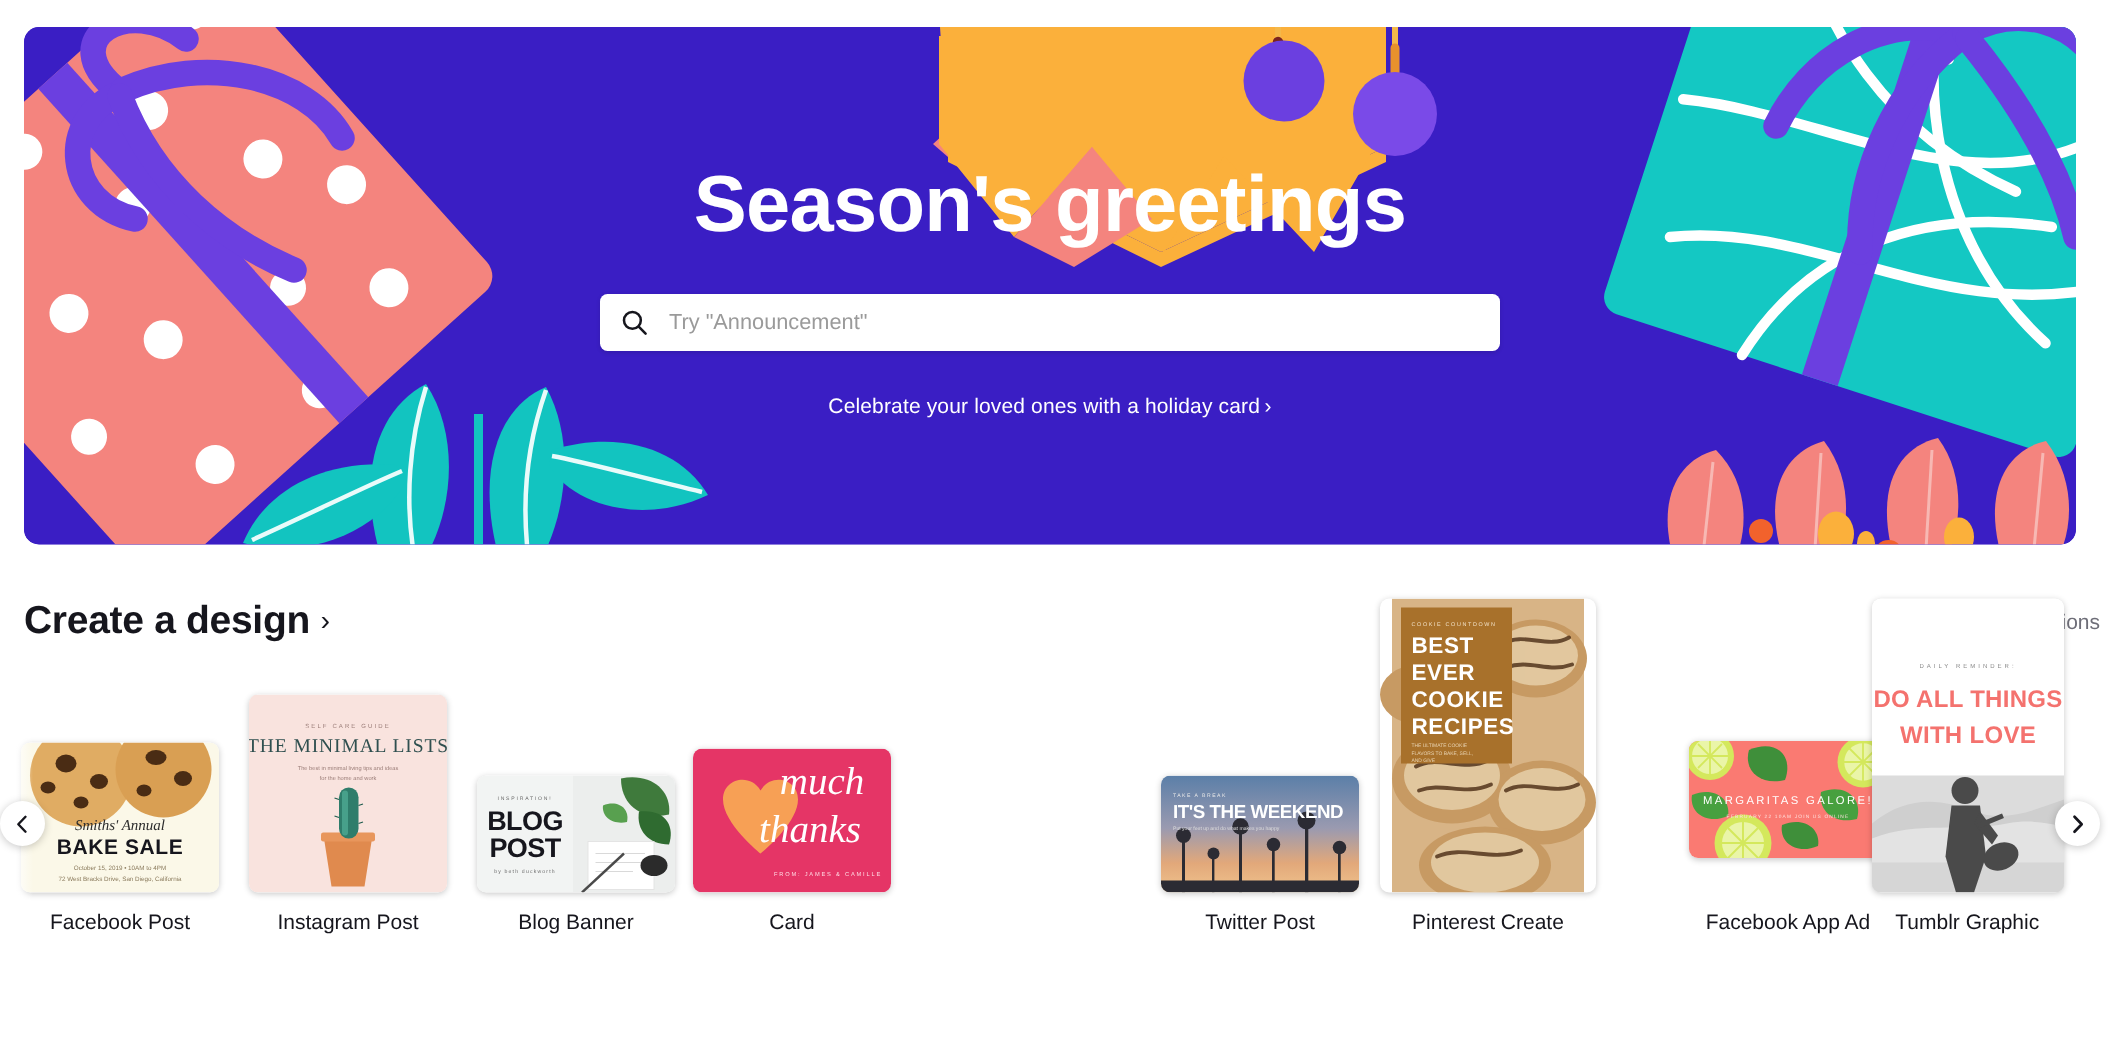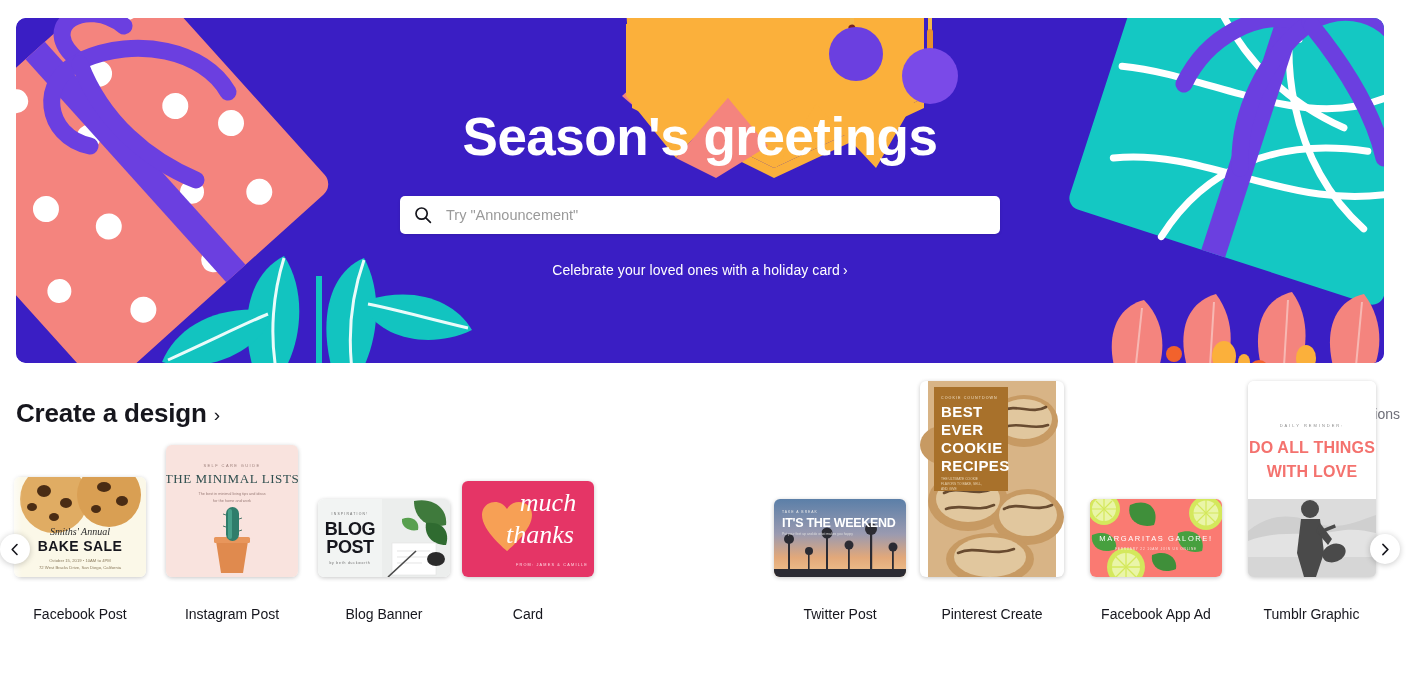--- a/index.html
+++ b/index.html
@@ -119,21 +119,21 @@
   }
   .thumb {
     border-radius: 6px;
     overflow:hidden;
     box-shadow: 0 1px 4px rgba(0,0,0,0.22);
     position: relative;
     background:#fff;
   }
   .thumb svg { display:block; width:100%; height:100%; }
   .card-label {
-    margin-top: 29px;
+    margin-top: 11px;
     font-size: 14px;
     color: #16161d;
     white-space: nowrap;
     text-align:center;
   }
 
   .nav-btn {
     position:absolute;
     top: 94px;
     width: 30px; height: 30px;
@@ -465,21 +465,21 @@
             <text x="13" y="72" font-family="Liberation Sans, sans-serif" font-size="15" font-weight="bold" fill="#ffffff" letter-spacing="0.4">COOKIE</text>
             <text x="13" y="90" font-family="Liberation Sans, sans-serif" font-size="15" font-weight="bold" fill="#ffffff" letter-spacing="0.4">RECIPES</text>
             <text x="13" y="99" font-family="Liberation Sans, sans-serif" font-size="3.3" fill="#e8d3b2">THE ULTIMATE COOKIE</text>
             <text x="13" y="104" font-family="Liberation Sans, sans-serif" font-size="3.3" fill="#e8d3b2">FLAVORS TO BAKE, SELL,</text>
             <text x="13" y="109" font-family="Liberation Sans, sans-serif" font-size="3.3" fill="#e8d3b2">AND GIVE</text>
           </svg>
         </div>
         <div class="card-label">Pinterest Create</div>
       </div>
 
-      <div class="card" style="left:1078px;width:156px;">
+      <div class="card" style="left:1114px;width:156px;gap:23px;">
         <div class="thumb" style="width:132px;height:78px;">
           <svg viewBox="0 0 132 78" xmlns="http://www.w3.org/2000/svg">
             <rect width="132" height="78" fill="#fa7a72"></rect>
             <g>
               <circle cx="14" cy="10" r="16" fill="#d4e85c"></circle>
               <circle cx="14" cy="10" r="12" fill="#eaf5a8"></circle>
               <g stroke="#d4e85c" stroke-width="1.2">
                 <line x1="14" y1="-2" x2="14" y2="22"></line>
                   <line x1="2" y1="10" x2="26" y2="10"></line>
                 <line x1="6" y1="2" x2="22" y2="18"></line>

